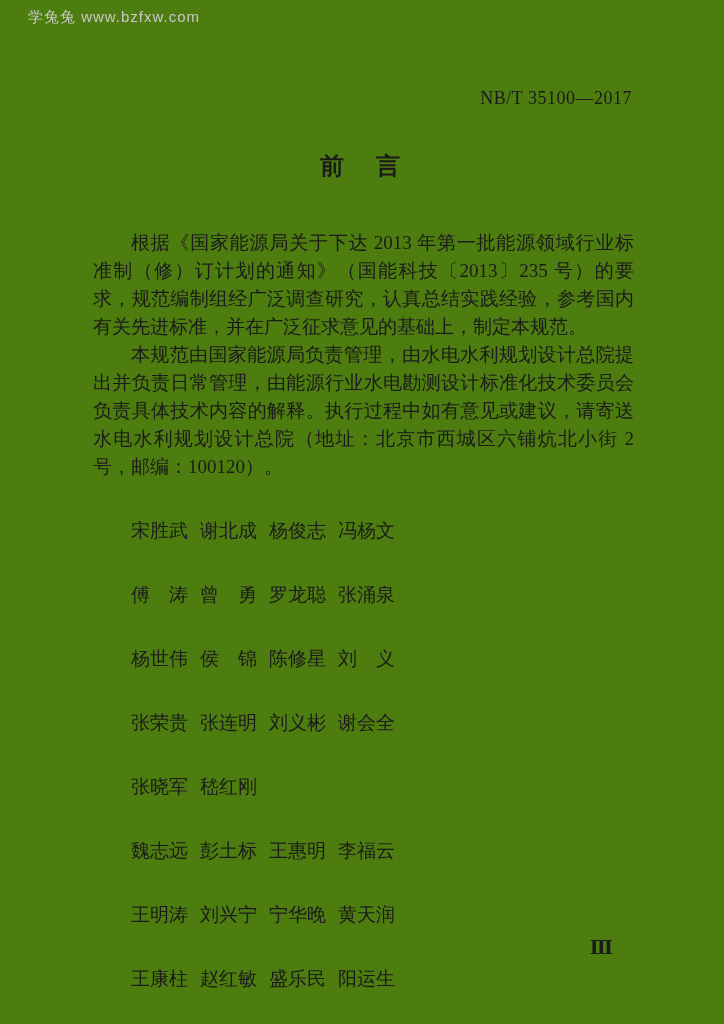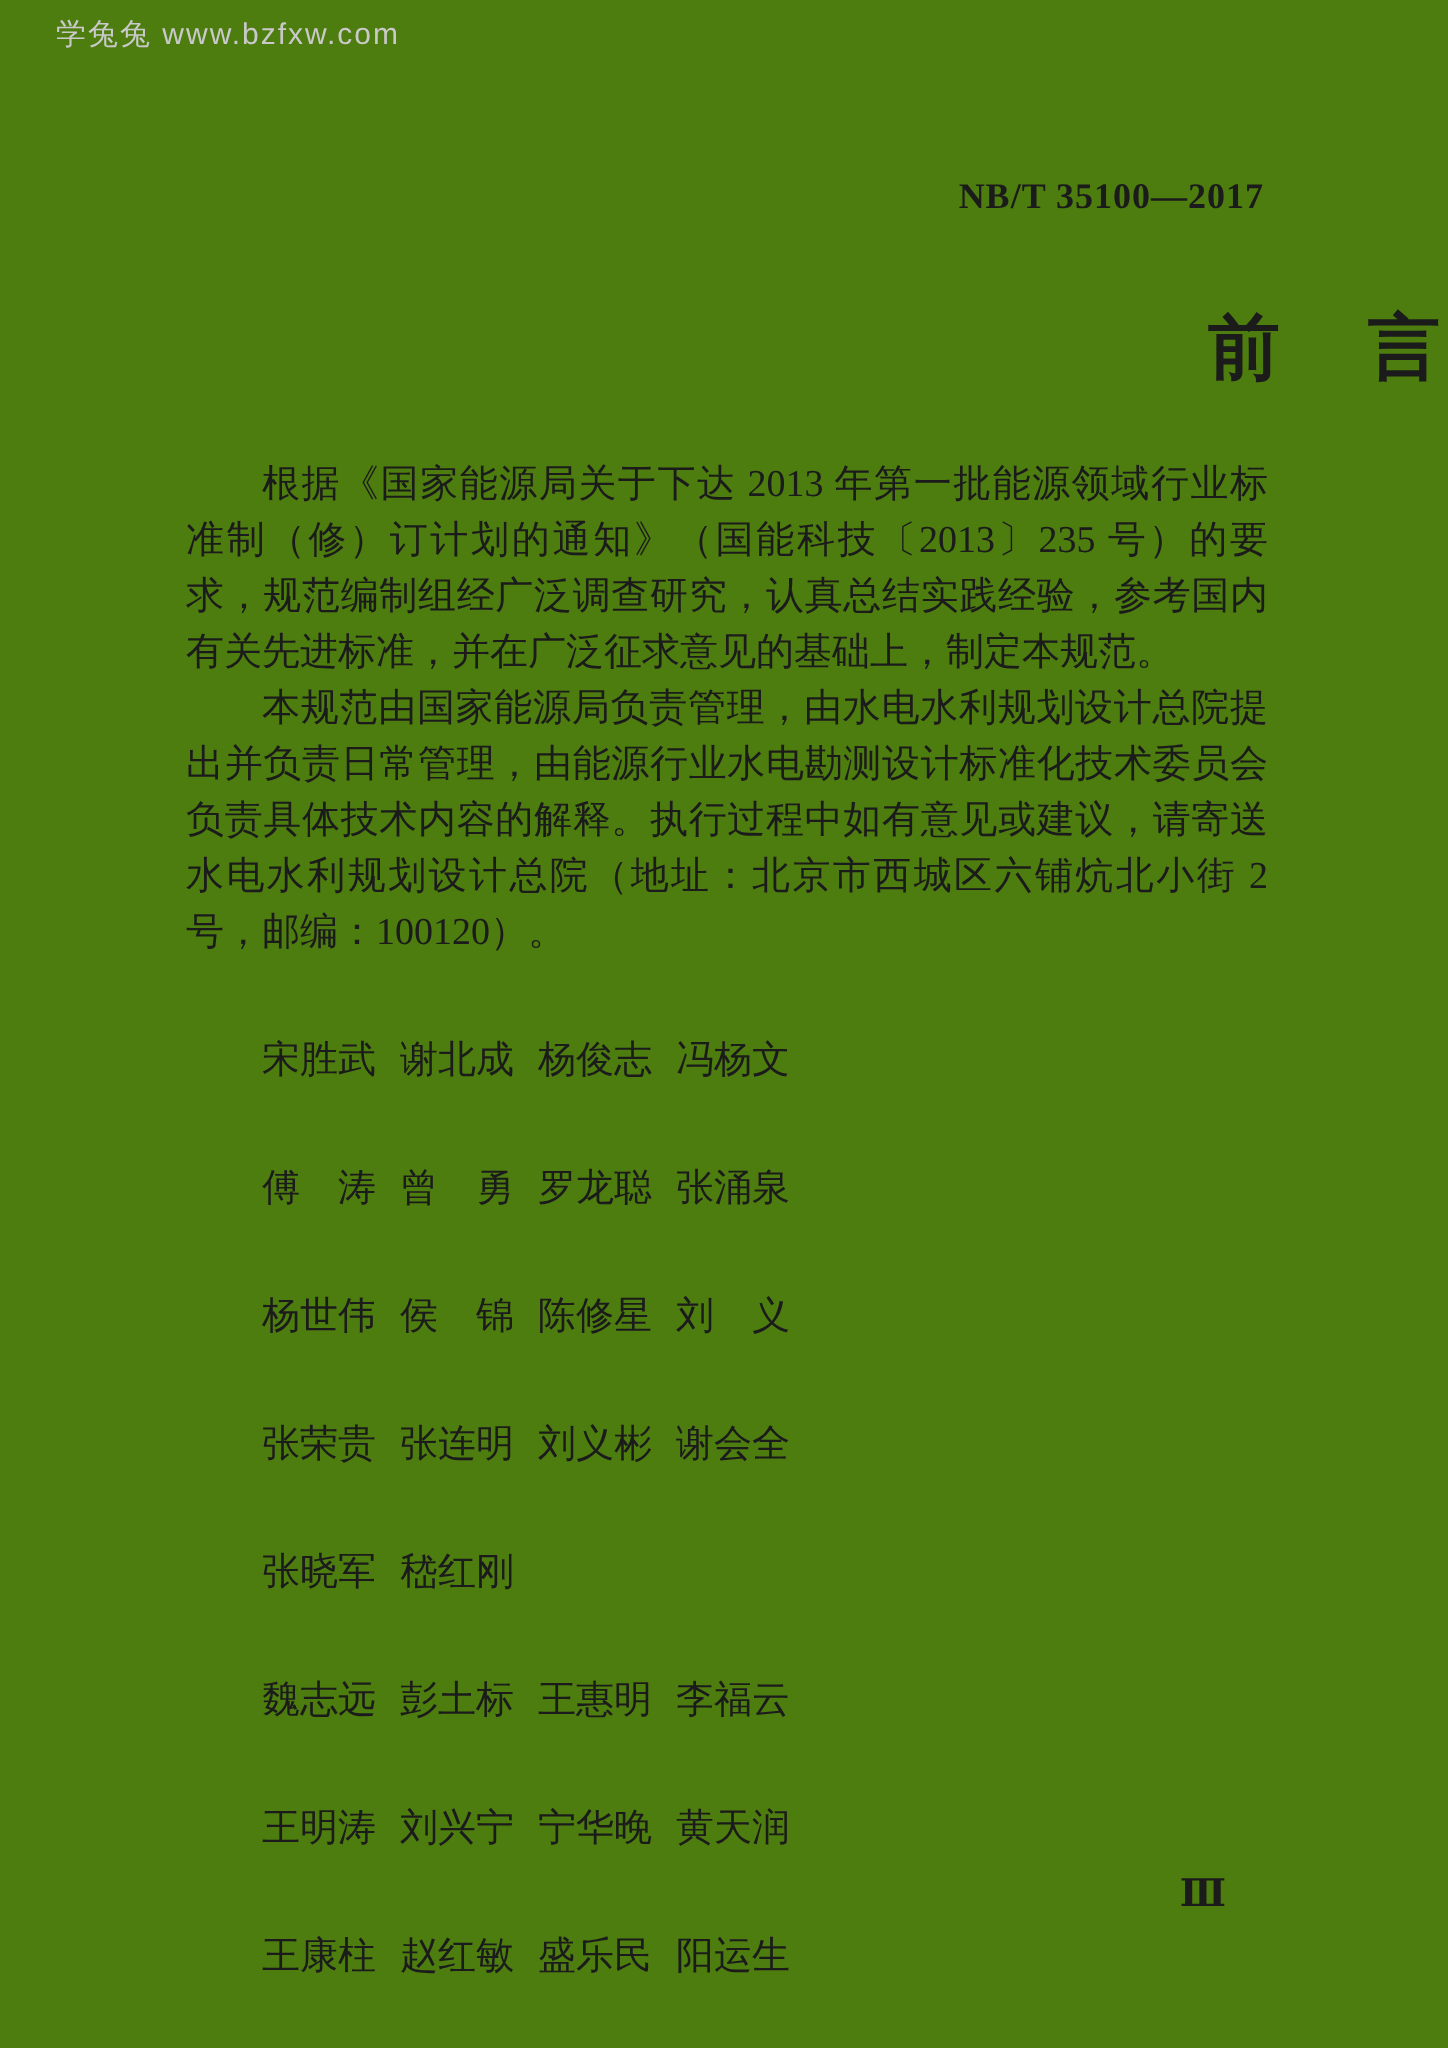--- a/index.html
+++ b/index.html
@@ -26,31 +26,31 @@
     letter-spacing: 1px;
     user-select: none;
   }
   .doc-header {
     position: absolute;
     top: 88px;
     left: 93px;
     width: 539px;
     text-align: right;
     font-size: 18px;
-    font-weight: bold;
+    font-weight: normal;
     letter-spacing: 0.5px;
   }
   .title {
     position: absolute;
     top: 150px;
     left: 0;
     width: 724px;
     margin: 0;
-    text-align: right;
-    font-size: 36px;
+    text-align: center;
+    font-size: 24px;
     font-weight: bold;
     letter-spacing: 4px;
     font-family: Liberation Mono, monospace;
   }
   .body {
     position: absolute;
     top: 229px;
     left: 93px;
     width: 541px;
     font-size: 19px;

